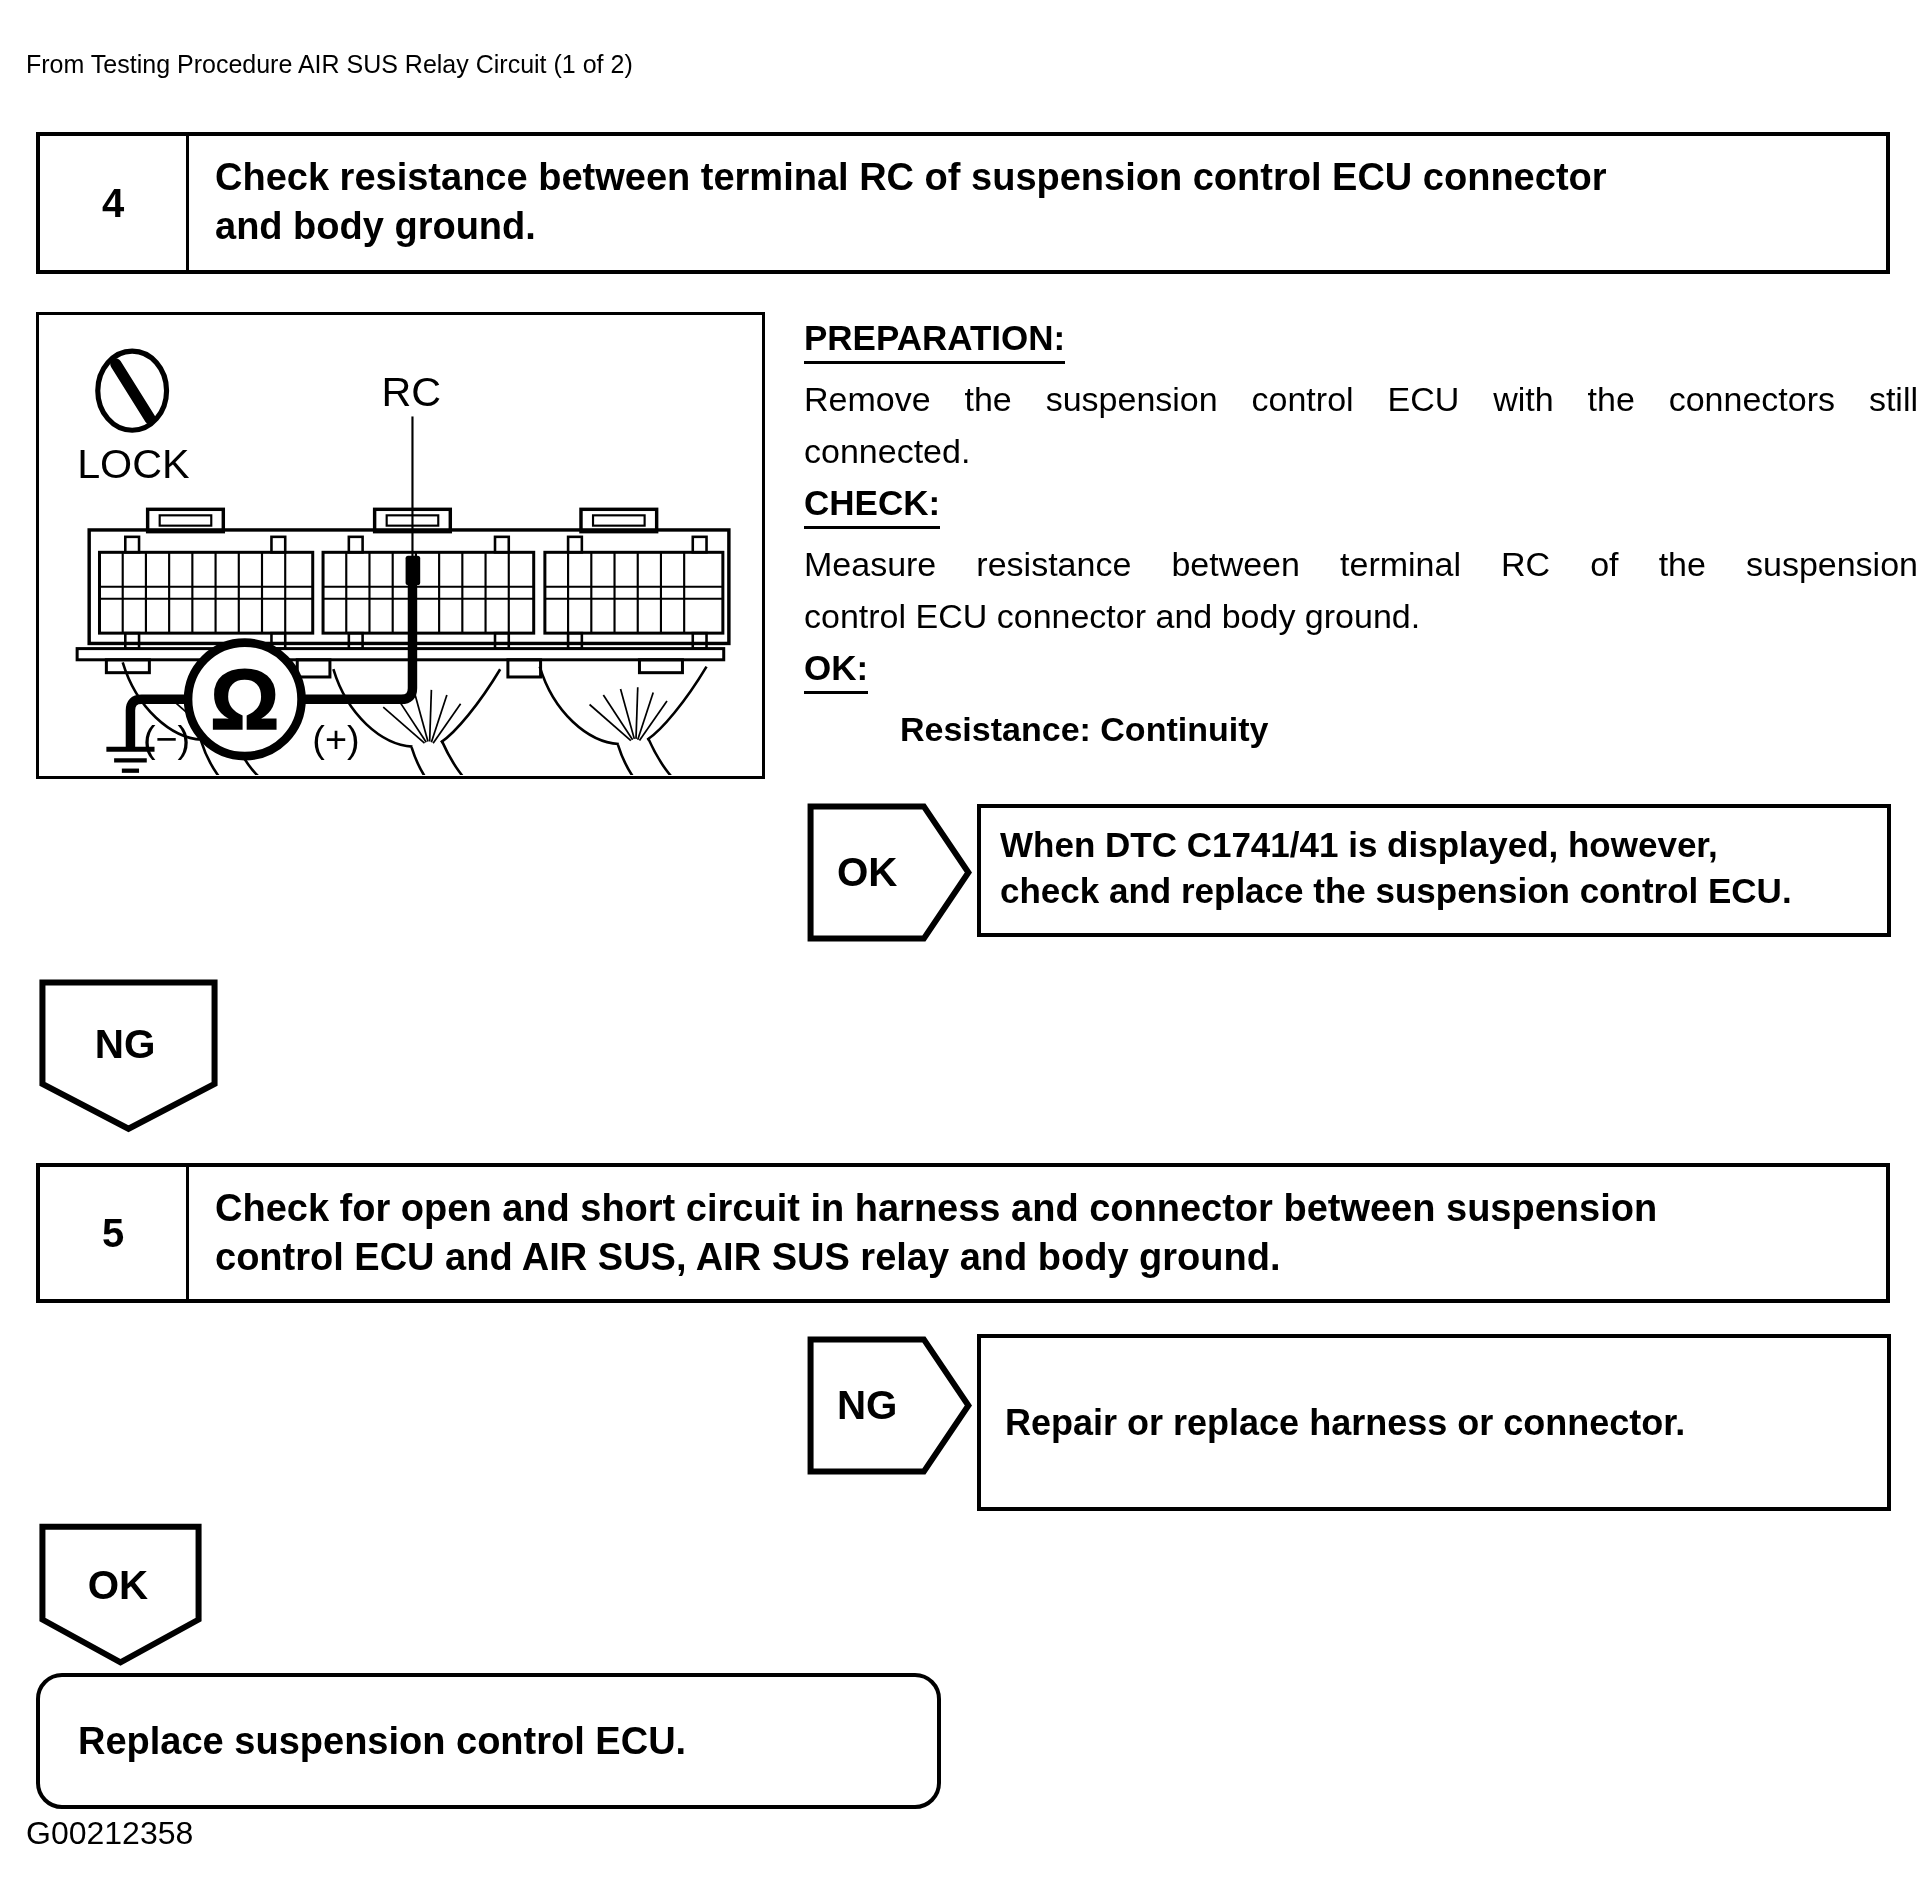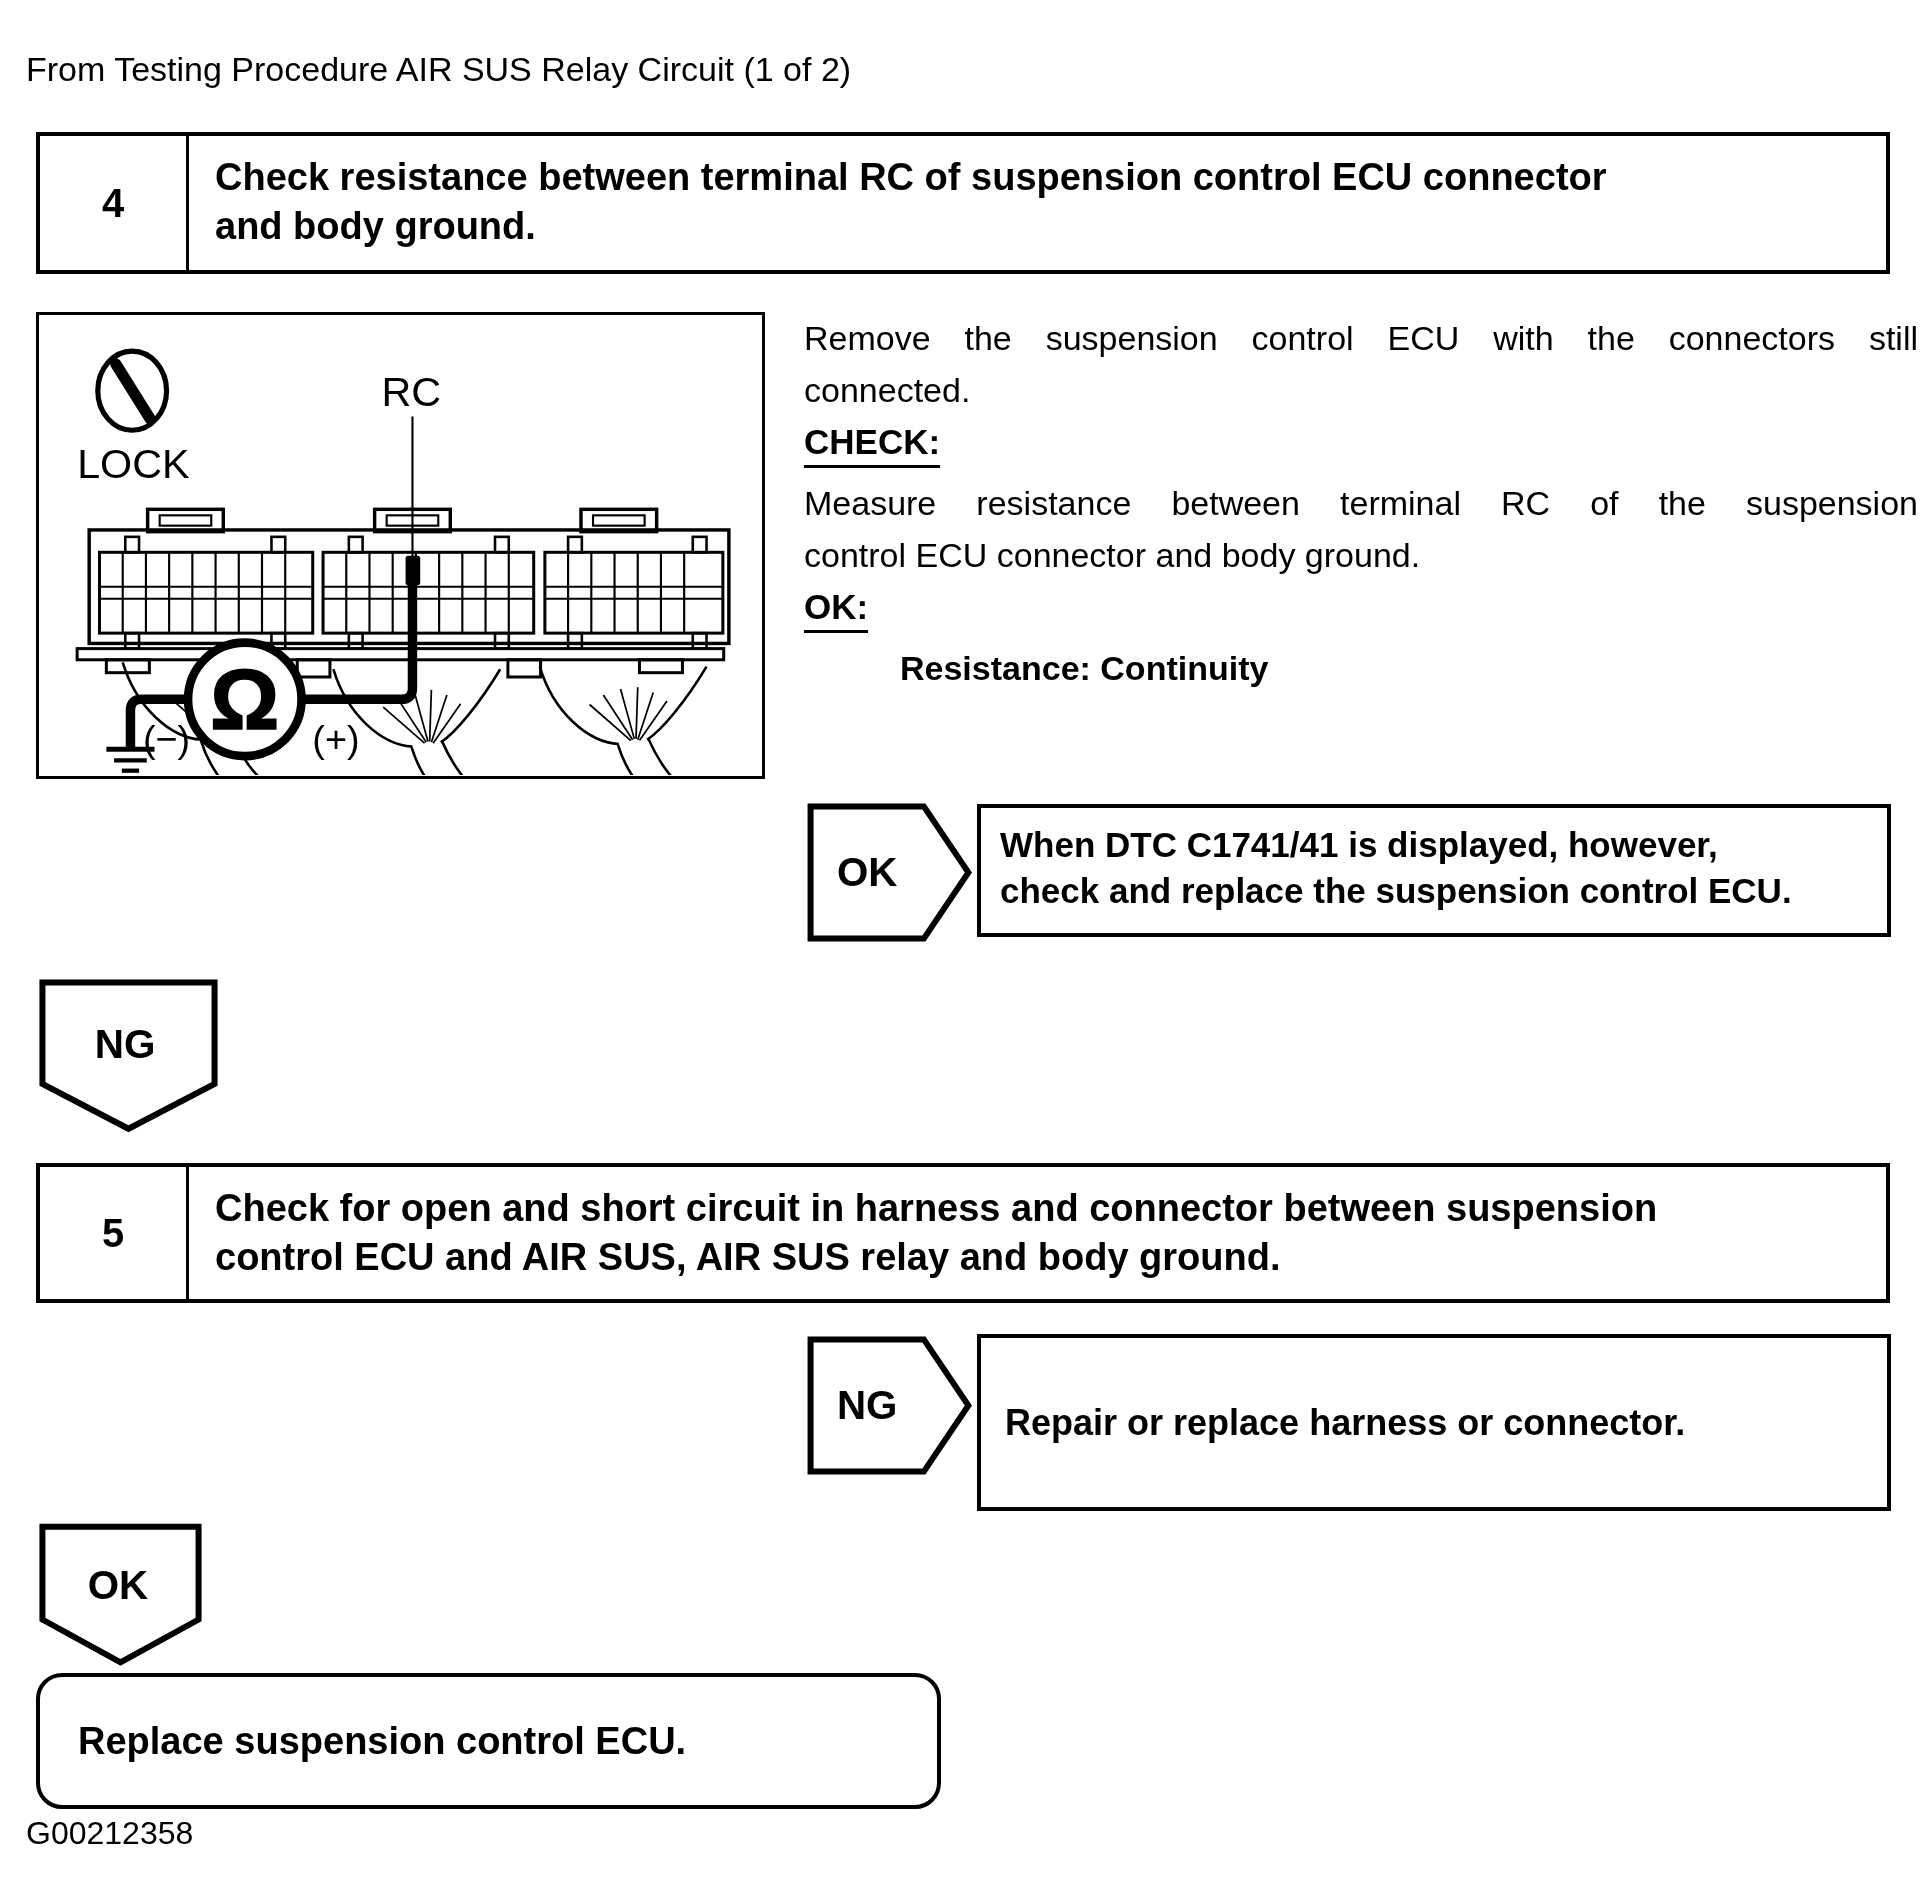--- a/index.html
+++ b/index.html
@@ -39,21 +39,21 @@
   .final-box{
     display:flex;align-items:center;padding-left:38px;
     font-size:38px;font-weight:bold;border-radius:26px;
   }
   .figcode{font-size:32px;letter-spacing:0px;}
   svg text{font-family:"Liberation Sans", sans-serif;}
 </style>
 </head>
 <body>
 
-<div class="abs" style="left:26px;top:50px;font-size:34px;">From Testing Procedure AIR SUS Relay Circuit (1 of 2)</div>
+<div class="abs" style="left:26px;top:50px;font-size:25px;">From Testing Procedure AIR SUS Relay Circuit (1 of 2)</div>
 
 <div class="abs box step-box" style="left:36px;top:132px;width:1854px;height:142px;">
   <div class="step-num">4</div>
   <div class="step-text">
       <div>Check resistance between terminal RC of suspension control ECU connector</div>
       <div>and body ground.</div>
     </div>
 </div>
 
 <div class="abs fig-box" style="left:36px;top:312px;width:729px;height:467px;">
@@ -182,20 +182,21 @@
       <circle cx="239" cy="447" r="66" fill="#fff" stroke="#000" stroke-width="10"></circle>
       <text x="239" y="481" font-size="100" font-weight="bold" text-anchor="middle" stroke="#000" stroke-width="2">Ω</text>
     </g>
 
     <text x="148" y="508" font-size="44" text-anchor="middle">(−)</text>
     <text x="345" y="508" font-size="44" text-anchor="middle">(+)</text>
   </svg>
 </div>
 
 <div class="abs details" style="left:804px;top:312px;width:1114px;">
+  <div><span class="uhead">PREPARATION:</span></div>
   <div class="para">
       <div class="jline">Remove the suspension control ECU with the connectors still</div>
       <div>connected.</div>
     </div>
   <div><span class="uhead">CHECK:</span></div>
   <div class="para">
       <div class="jline">Measure resistance between terminal RC of the suspension</div>
       <div>control ECU connector and body ground.</div>
     </div>
   <div><span class="uhead">OK:</span></div>

